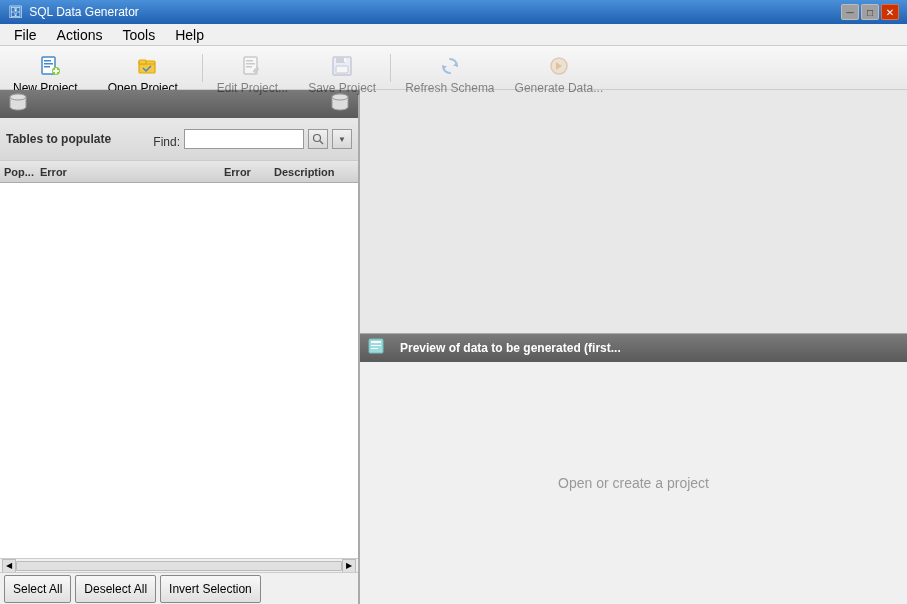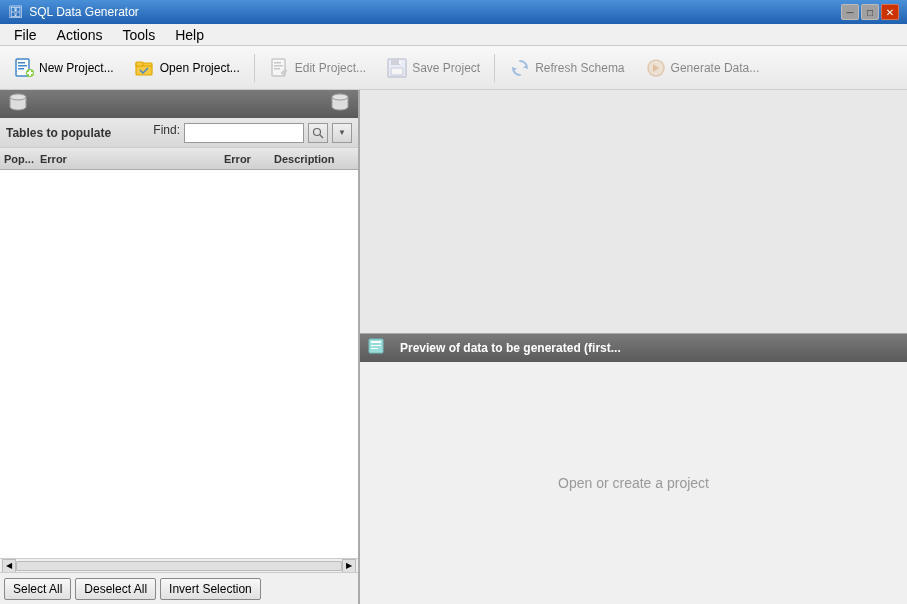--- a/index.html
+++ b/index.html
@@ -74,22 +74,23 @@
       display: flex;
       align-items: center;
       gap: 4px;
       padding: 4px 8px;
       cursor: pointer;
       border: 1px solid transparent;
       border-radius: 3px;
       background: transparent;
       font-size: 12px;
       height: 36px;
-    }
-    .tool-btn.disabled { opacity: 0.45; cursor: default; justify-content: center; }
+      flex-direction: column;
+    }
+    .tool-btn.disabled { opacity: 0.45; cursor: default; }
     .toolbar-sep {
       width: 1px;
       height: 28px;
       background: #ccc;
       margin: 0 3px;
     }
     .tool-icon {
       width: 22px;
       height: 22px;
       display: flex;
@@ -123,30 +124,30 @@
       padding: 0 8px;
     }
 
     .tables-header {
       background: linear-gradient(to bottom, #e8e8e8, #d8d8d8);
       border-bottom: 1px solid #ccc;
       padding: 4px 6px;
       display: flex;
       align-items: center;
       justify-content: space-between;
-      height: 30px;
+      height: 43px;
     }
     .tables-title {
       font-size: 12px;
       font-weight: bold;
       color: #333;
     }
     .find-area {
       display: flex;
-      align-items: flex-start;
+      align-items: flex-end;
       gap: 4px;
     }
     .find-label {
       font-size: 12px;
       color: #333;
     }
     .find-input {
       width: 120px;
       height: 20px;
       border: 1px solid #999;
@@ -241,21 +242,21 @@
     .bottom-buttons {
       height: 32px;
       background: #f0f0f0;
       border-top: 1px solid #ccc;
       display: flex;
       align-items: center;
       padding: 0 4px;
       gap: 4px;
     }
     .bottom-btn {
-      height: 22px;
+      height: 28px;
       padding: 1px 8px;
       border: 1px solid #888;
       background: linear-gradient(to bottom, #f8f8f8, #e0e0e0);
       cursor: pointer;
       font-size: 12px;
       border-radius: 2px;
     }
 
     
     .right-panel {

